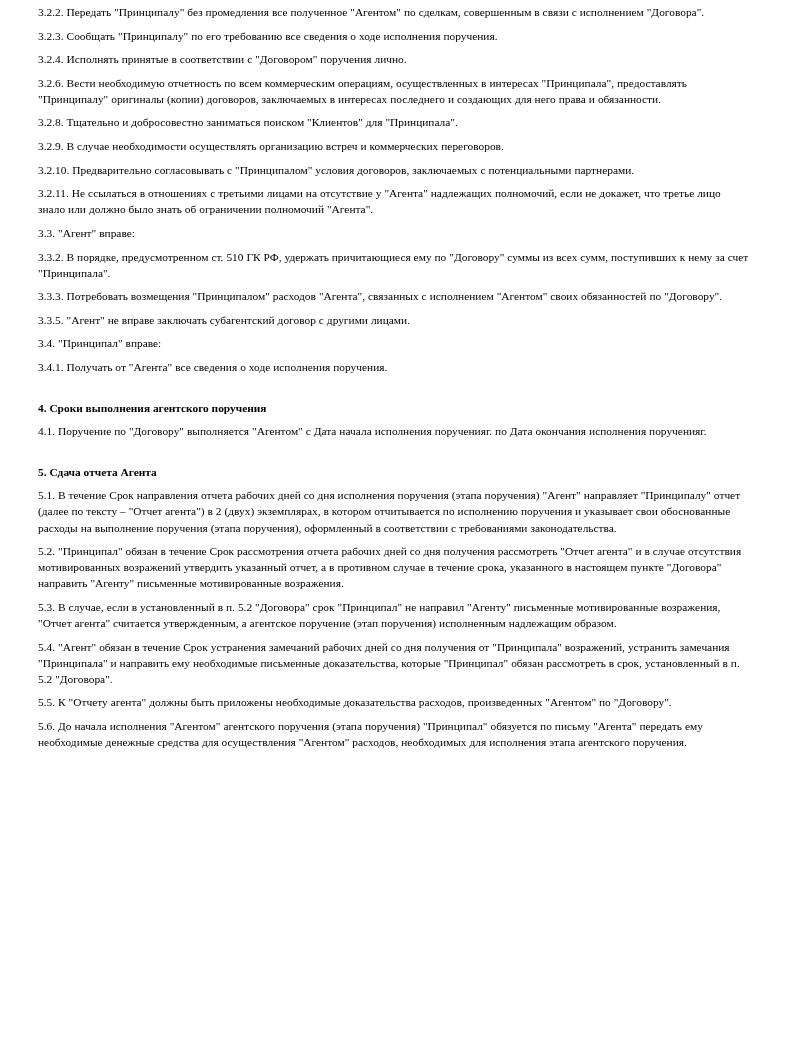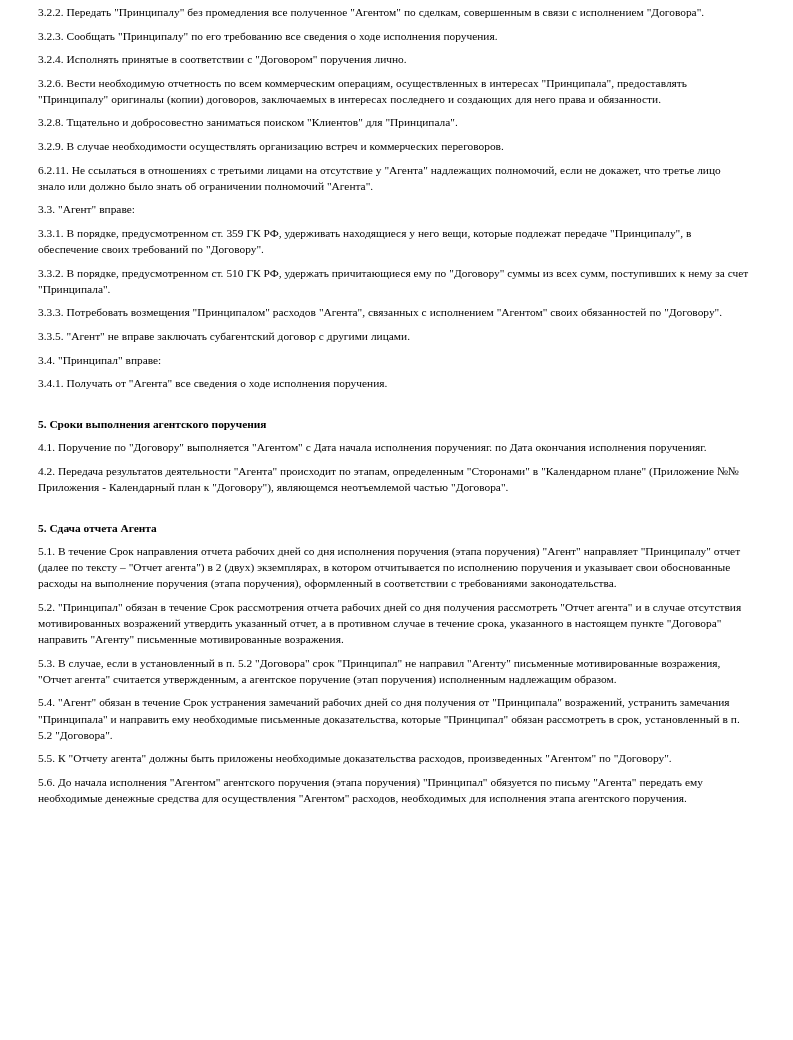--- a/index.html
+++ b/index.html
@@ -52,32 +52,31 @@
 <body>
 
 <div class="page">
   <div class="doc-body">
       <p class="para">3.2.2. Передать "Принципалу" без промедления все полученное "Агентом" по сделкам, совершенным в связи с исполнением "Договора".</p>
       <p class="para">3.2.3. Сообщать "Принципалу" по его требованию все сведения о ходе исполнения поручения.</p>
       <p class="para">3.2.4. Исполнять принятые в соответствии с "Договором" поручения лично.</p>
       <p class="para">3.2.6. Вести необходимую отчетность по всем коммерческим операциям, осуществленных в интересах "Принципала", предоставлять "Принципалу" оригиналы (копии) договоров, заключаемых в интересах последнего и создающих для него права и обязанности.</p>
       <p class="para">3.2.8. Тщательно и добросовестно заниматься поиском "Клиентов" для "Принципала".</p>
       <p class="para">3.2.9. В случае необходимости осуществлять организацию встреч и коммерческих переговоров.</p>
-      <p class="para">6.2.11. Не ссылаться в отношениях с третьими лицами на отсутствие у "Агента" надлежащих полномочий, если не докажет, что третье лицо знало или должно было знать об ограничении полномочий "Агента".</p>
+      <p class="para">3.2.10. Предварительно согласовывать с "Принципалом" условия договоров, заключаемых с потенциальными партнерами.</p>
+      <p class="para">3.2.11. Не ссылаться в отношениях с третьими лицами на отсутствие у "Агента" надлежащих полномочий, если не докажет, что третье лицо знало или должно было знать об ограничении полномочий "Агента".</p>
       <p class="para">3.3. "Агент" вправе:</p>
-      <p class="para">3.3.1. В порядке, предусмотренном ст. 359 ГК РФ, удерживать находящиеся у него вещи, которые подлежат передаче "Принципалу", в обеспечение своих требований по "Договору".</p>
       <p class="para">3.3.2. В порядке, предусмотренном ст. 510 ГК РФ, удержать причитающиеся ему по "Договору" суммы из всех сумм, поступивших к нему за счет "Принципала".</p>
       <p class="para">3.3.3. Потребовать возмещения "Принципалом" расходов "Агента", связанных с исполнением "Агентом" своих обязанностей по "Договору".</p>
       <p class="para">3.3.5. "Агент" не вправе заключать субагентский договор с другими лицами.</p>
       <p class="para">3.4. "Принципал" вправе:</p>
       <p class="para">3.4.1. Получать от "Агента" все сведения о ходе исполнения поручения.</p>
       <div class="spacer-before-heading"></div>
-      <h2 class="section-heading">5. Сроки выполнения агентского поручения</h2>
+      <h2 class="section-heading">4. Сроки выполнения агентского поручения</h2>
       <p class="para">4.1. Поручение по "Договору" выполняется "Агентом" с Дата начала исполнения порученияг. по Дата окончания исполнения порученияг.</p>
-      <p class="para">4.2. Передача результатов деятельности "Агента" происходит по этапам, определенным "Сторонами" в "Календарном плане" (Приложение №№ Приложения - Календарный план к "Договору"), являющемся неотъемлемой частью "Договора".</p>
       <div class="spacer-before-heading"></div>
       <h2 class="section-heading">5. Сдача отчета Агента</h2>
       <p class="para">5.1. В течение Срок направления отчета рабочих дней со дня исполнения поручения (этапа поручения) "Агент" направляет "Принципалу" отчет (далее по тексту – "Отчет агента") в 2 (двух) экземплярах, в котором отчитывается по исполнению поручения и указывает свои обоснованные расходы на выполнение поручения (этапа поручения), оформленный в соответствии с требованиями законодательства.</p>
       <p class="para">5.2. "Принципал" обязан в течение Срок рассмотрения отчета рабочих дней со дня получения рассмотреть "Отчет агента" и в случае отсутствия мотивированных возражений утвердить указанный отчет, а в противном случае в течение срока, указанного в настоящем пункте "Договора" направить "Агенту" письменные мотивированные возражения.</p>
       <p class="para">5.3. В случае, если в установленный в п. 5.2 "Договора" срок "Принципал" не направил "Агенту" письменные мотивированные возражения, "Отчет агента" считается утвержденным, а агентское поручение (этап поручения) исполненным надлежащим образом.</p>
       <p class="para">5.4. "Агент" обязан в течение Срок устранения замечаний рабочих дней со дня получения от "Принципала" возражений, устранить замечания "Принципала" и направить ему необходимые письменные доказательства, которые "Принципал" обязан рассмотреть в срок, установленный в п. 5.2 "Договора".</p>
       <p class="para">5.5. К "Отчету агента" должны быть приложены необходимые доказательства расходов, произведенных "Агентом" по "Договору".</p>
       <p class="para">5.6. До начала исполнения "Агентом" агентского поручения (этапа поручения) "Принципал" обязуется по письму "Агента" передать ему необходимые денежные средства для осуществления "Агентом" расходов, необходимых для исполнения этапа агентского поручения.</p>
     </div>
 </div>

